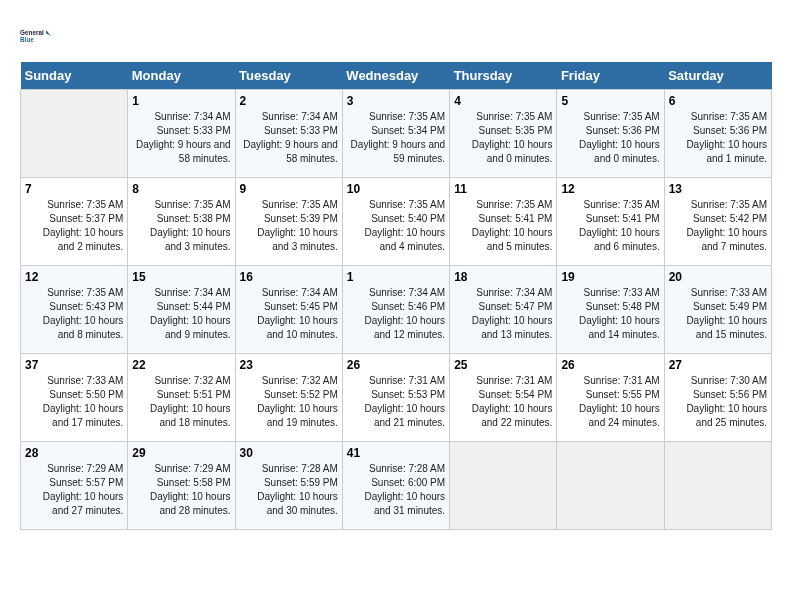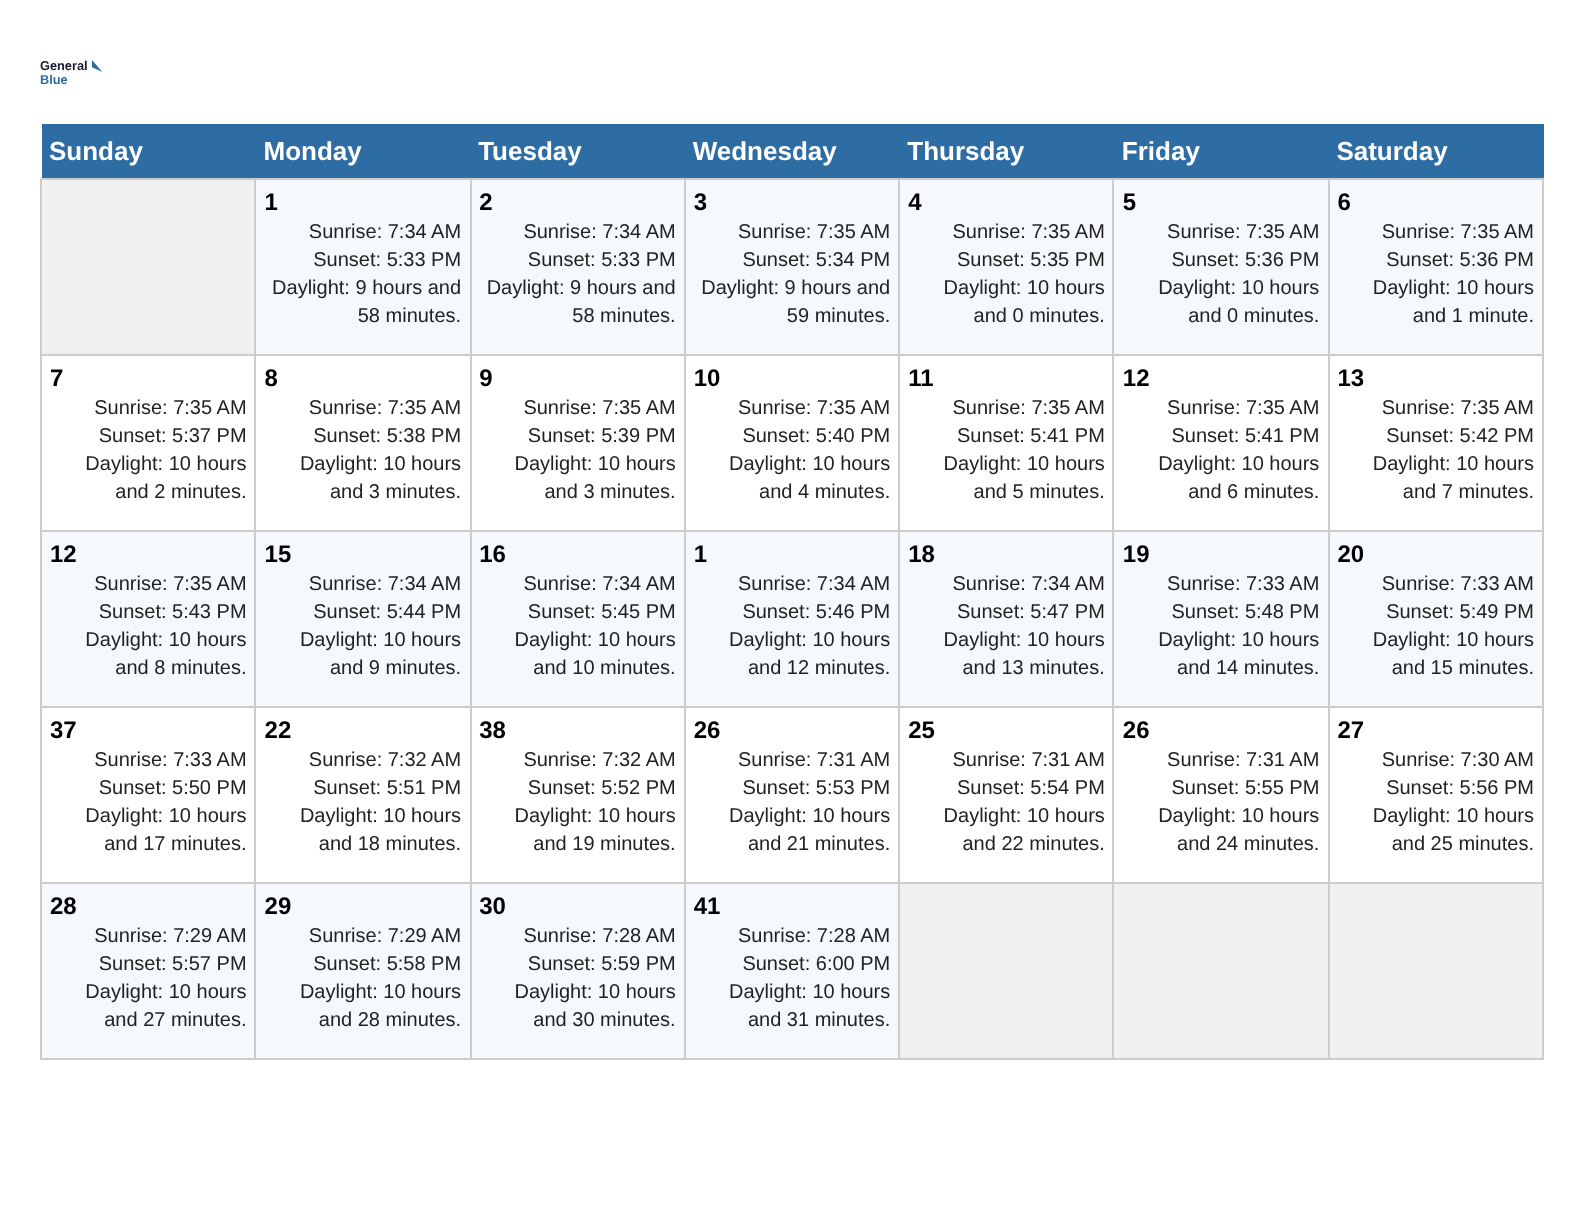--- a/index.html
+++ b/index.html
@@ -199,21 +199,21 @@
       <tr>
         <td>
           <div class="day-number">37</div>
           <div class="day-info">Sunrise: 7:33 AM<br>Sunset: 5:50 PM<br>Daylight: 10 hours and 17 minutes.</div>
         </td>
         <td>
           <div class="day-number">22</div>
           <div class="day-info">Sunrise: 7:32 AM<br>Sunset: 5:51 PM<br>Daylight: 10 hours and 18 minutes.</div>
         </td>
         <td>
-          <div class="day-number">38</div>
+          <div class="day-number">23</div>
           <div class="day-info">Sunrise: 7:32 AM<br>Sunset: 5:52 PM<br>Daylight: 10 hours and 19 minutes.</div>
         </td>
         <td>
           <div class="day-number">26</div>
           <div class="day-info">Sunrise: 7:31 AM<br>Sunset: 5:53 PM<br>Daylight: 10 hours and 21 minutes.</div>
         </td>
         <td>
           <div class="day-number">25</div>
           <div class="day-info">Sunrise: 7:31 AM<br>Sunset: 5:54 PM<br>Daylight: 10 hours and 22 minutes.</div>
         </td>

